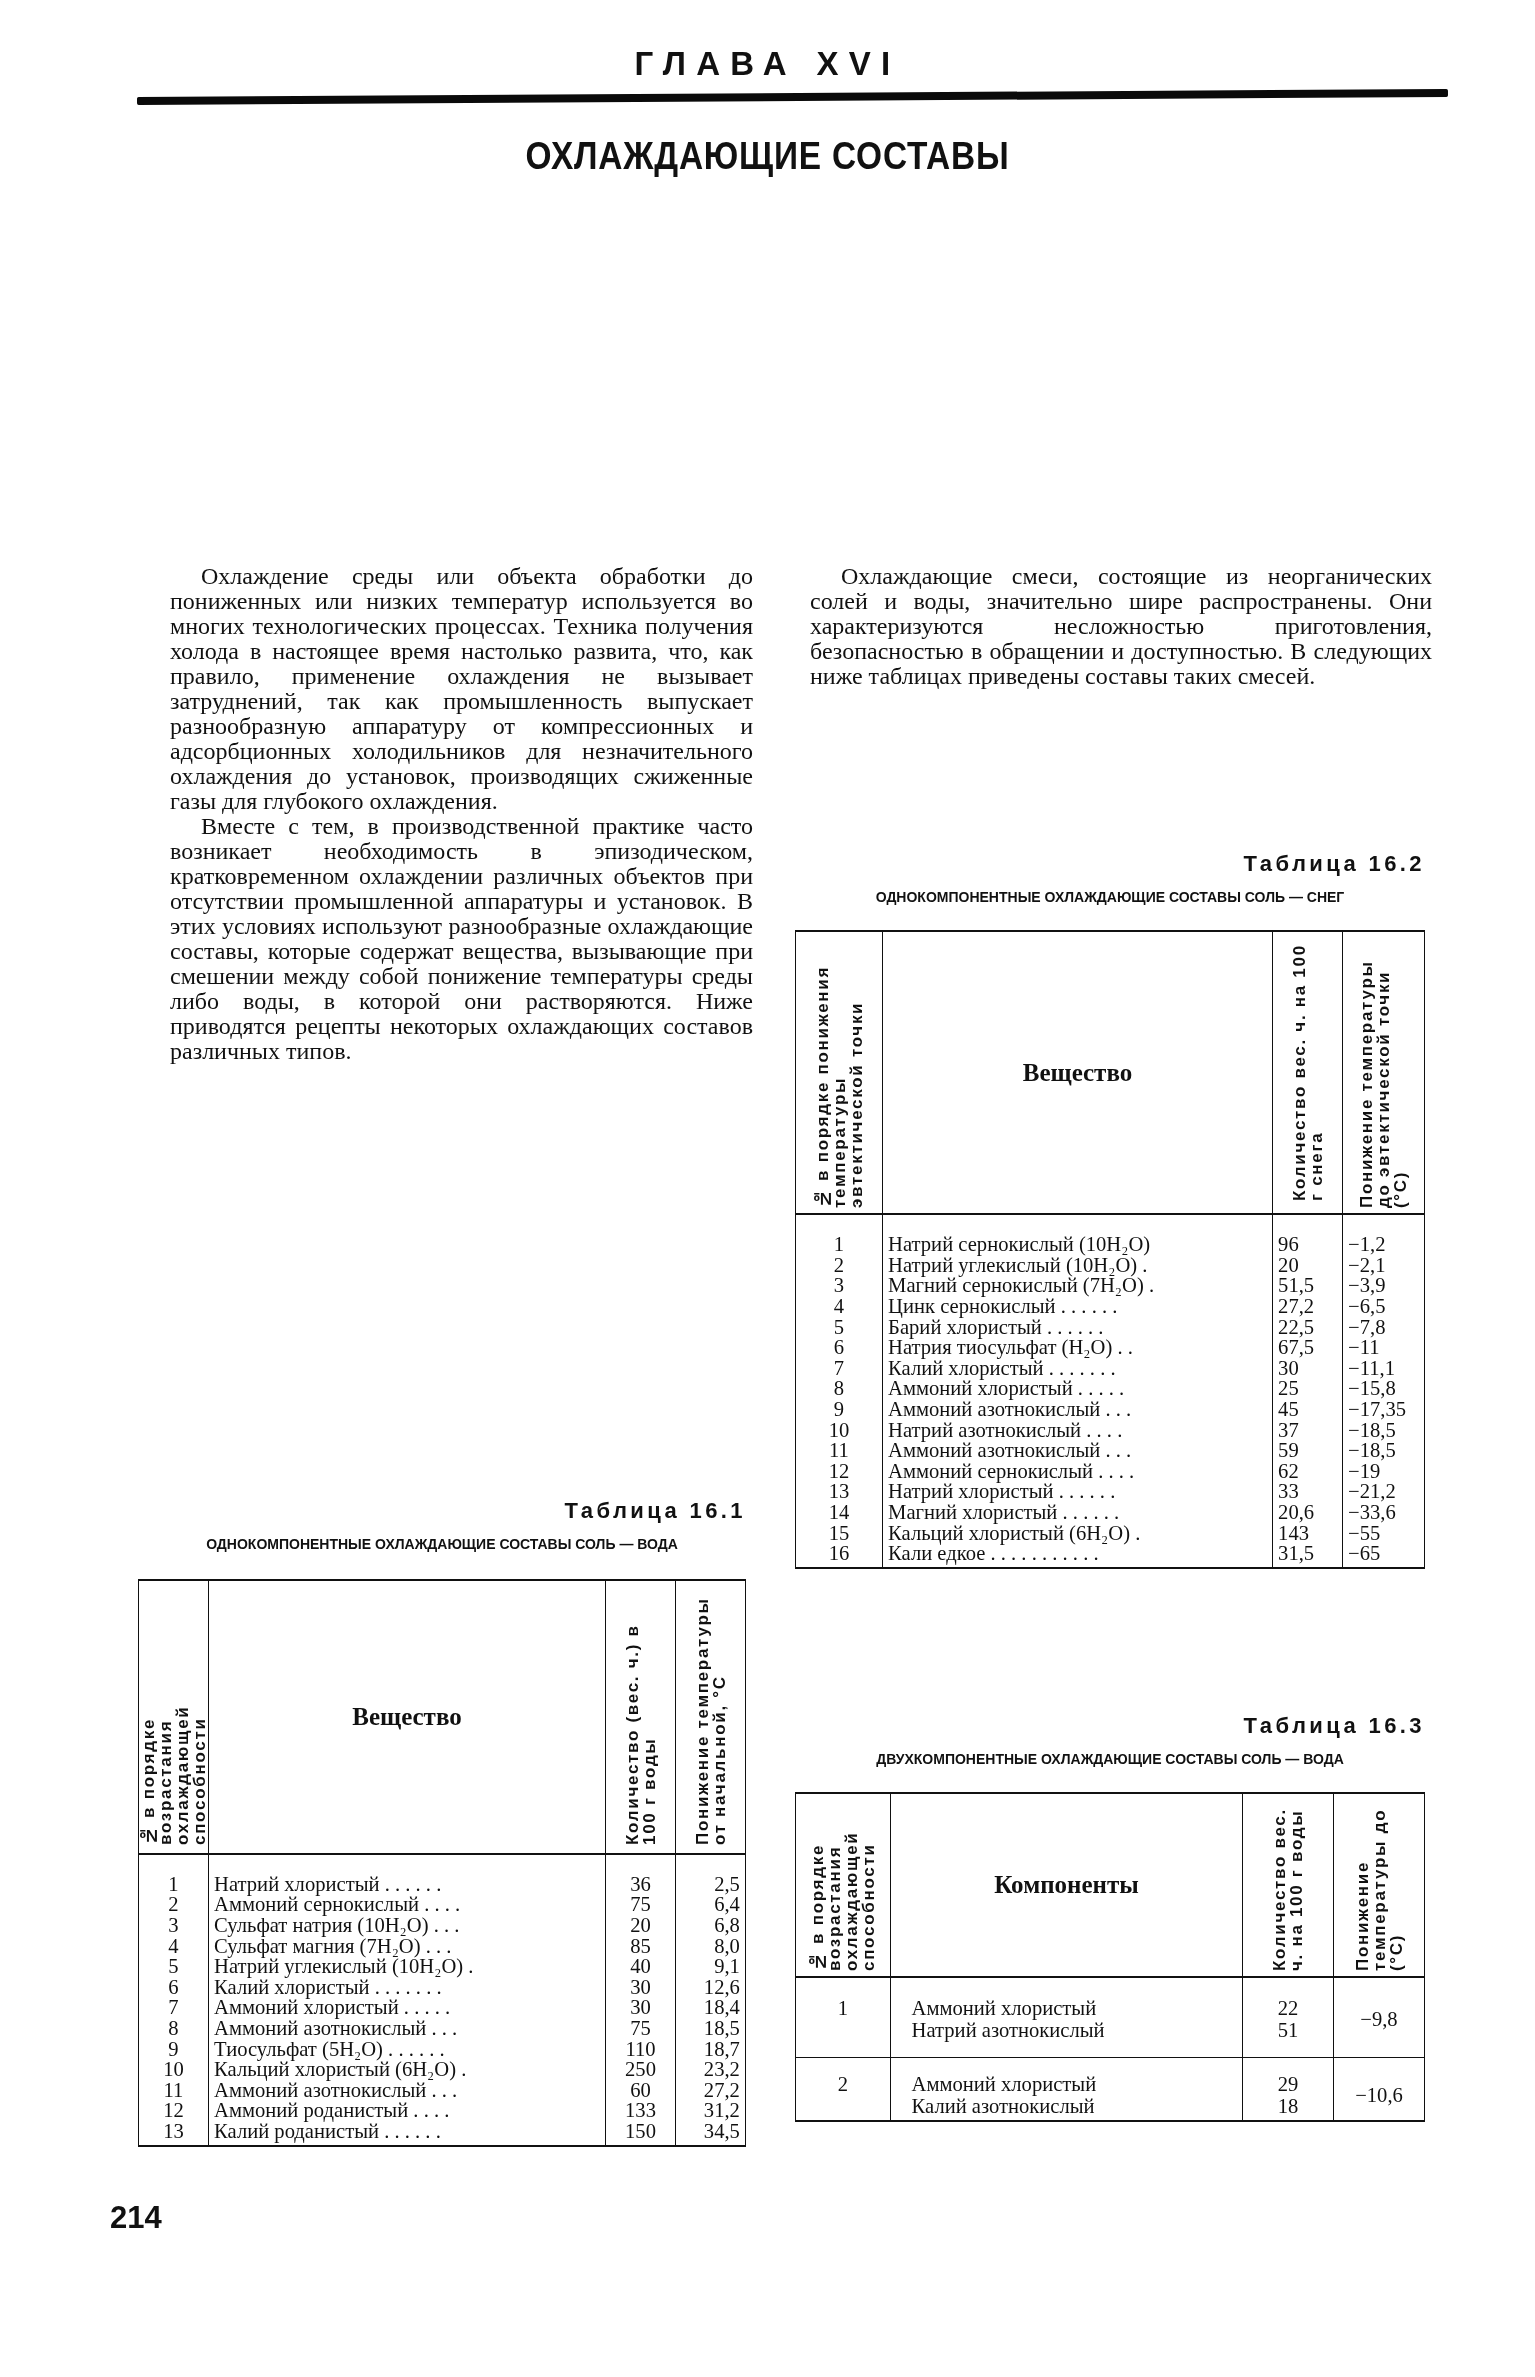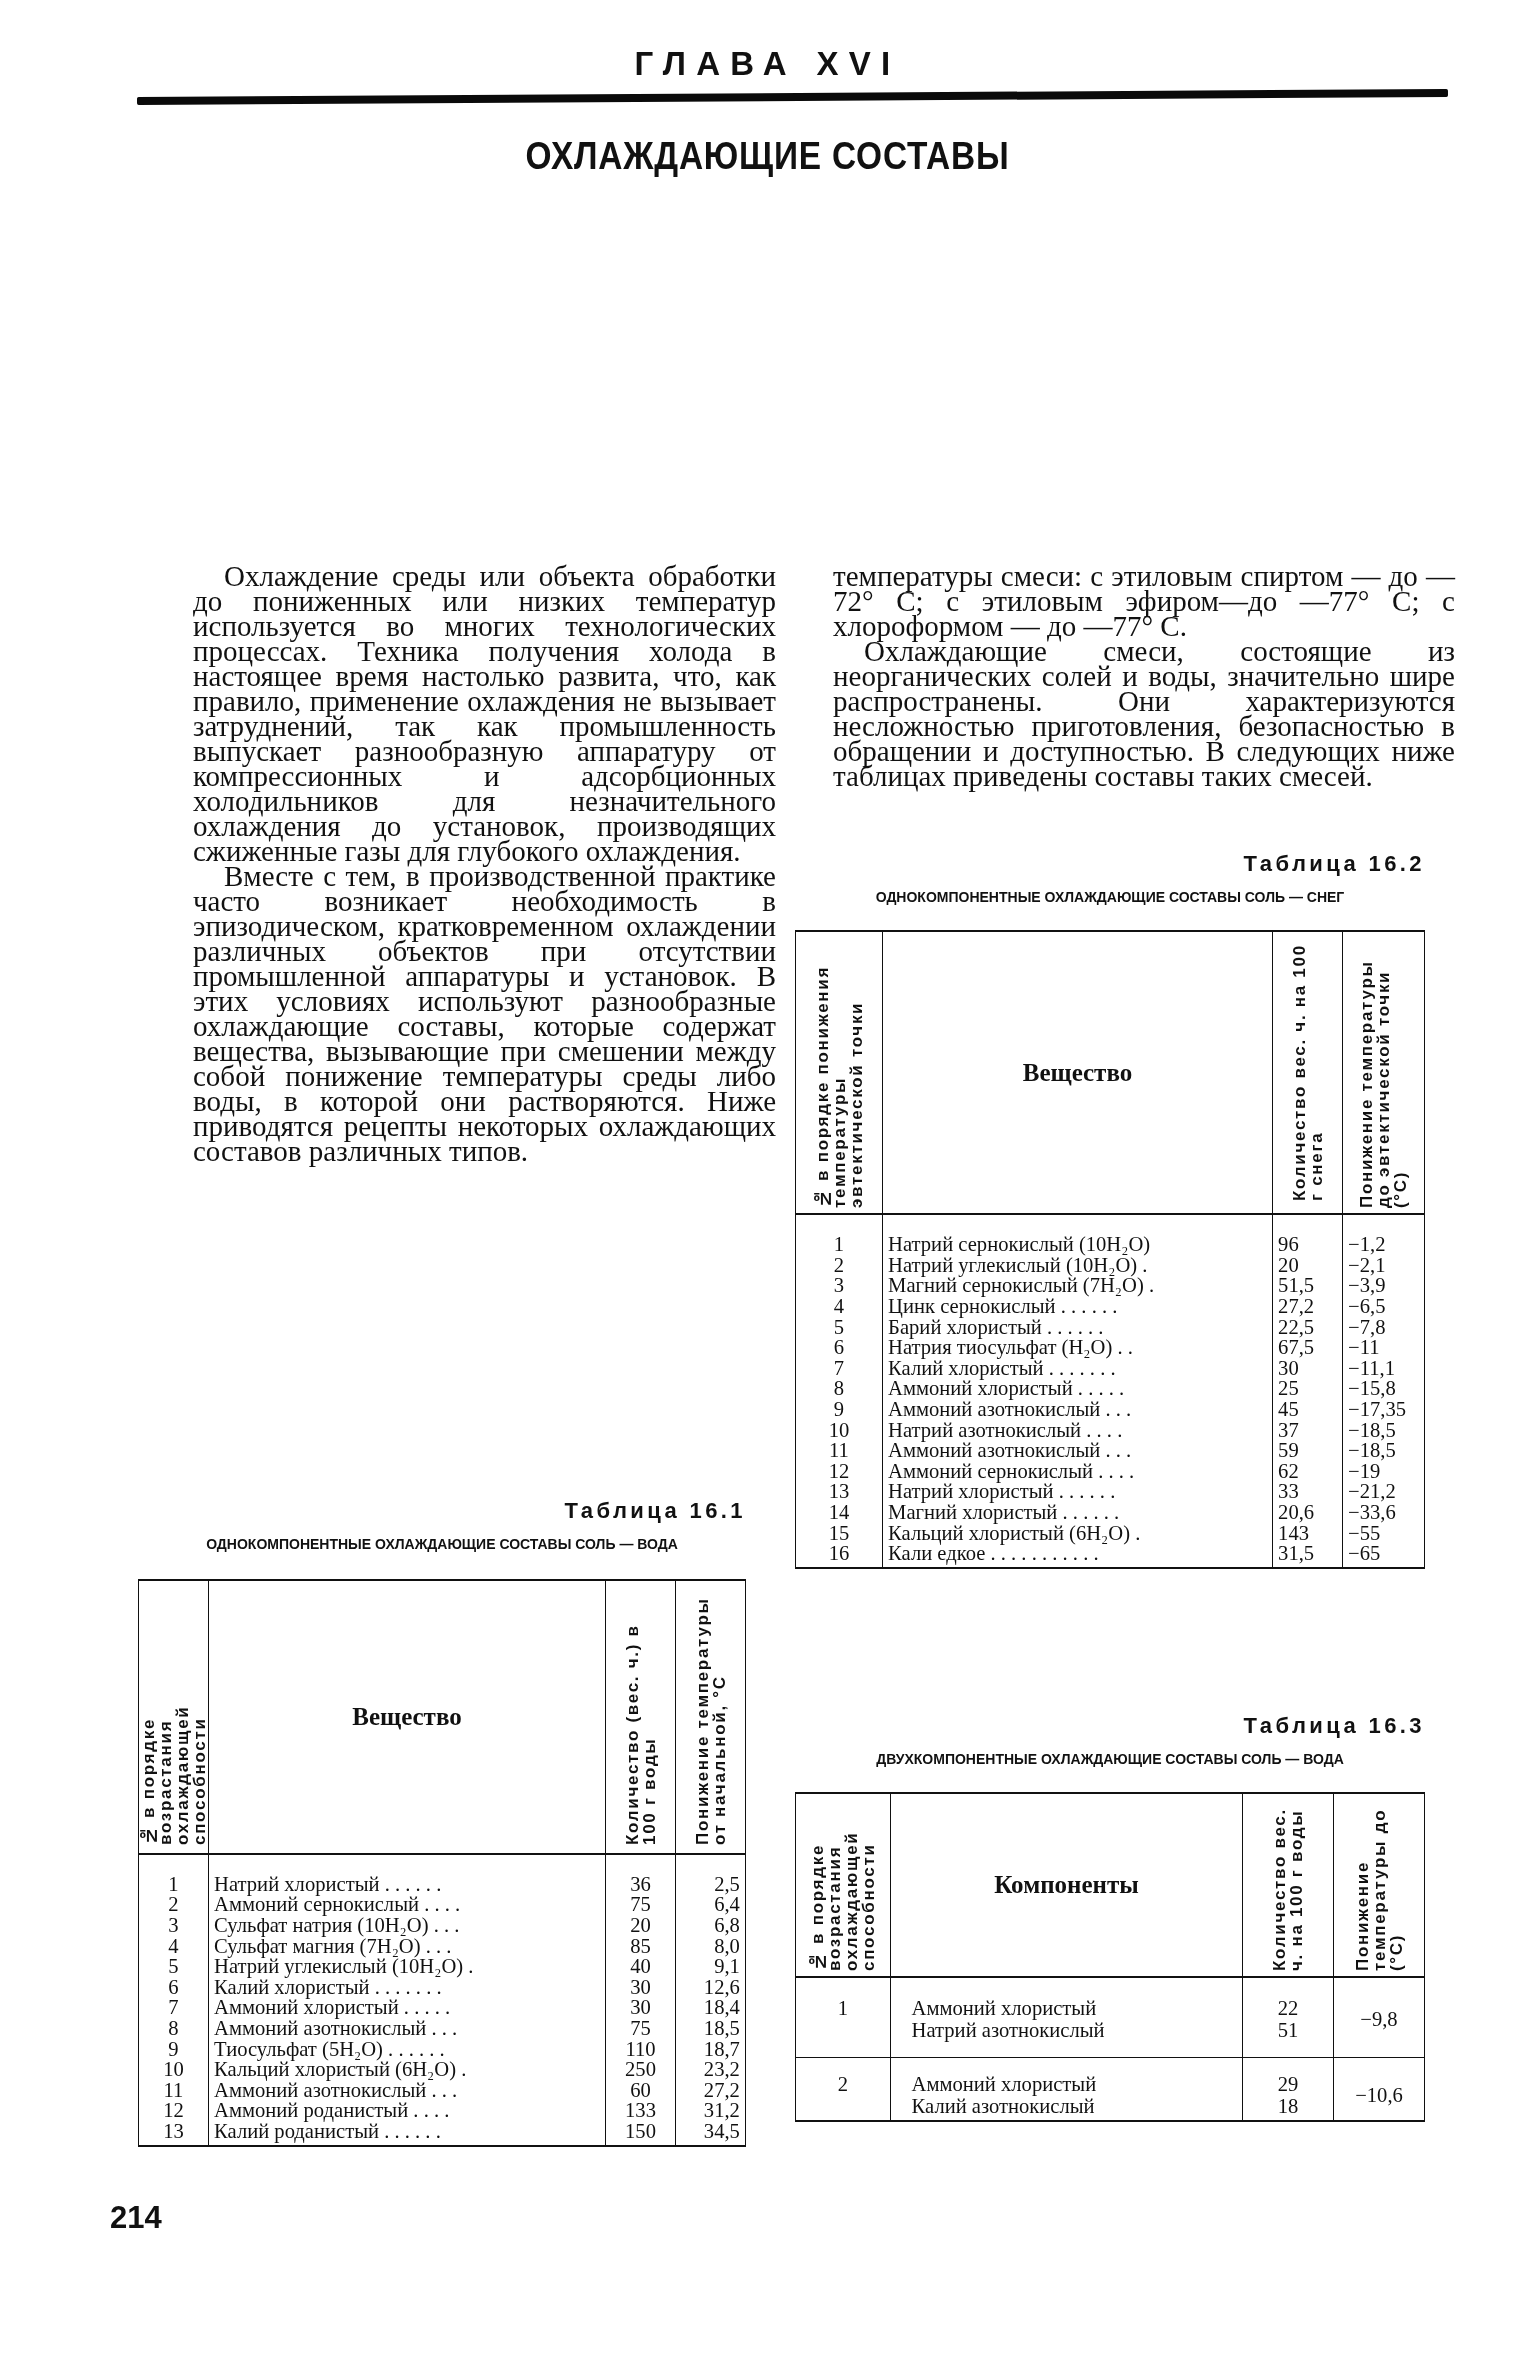--- a/index.html
+++ b/index.html
@@ -16,21 +16,21 @@
   .top-rule {
     left: 137px; width: 1311px; top: 93px; height: 7.7px; background: #0a0a0a;
     transform: rotate(-0.35deg); border-radius: 1.7px;
   }
   .chapter-title {
     left: 0; width: 1535px; top: 135px; text-align: center;
     font-family: "Liberation Sans", "DejaVu Sans", sans-serif; font-weight: bold;
     font-size: 38px; letter-spacing: 0.9px; transform: scaleX(0.88);
   }
   .col {
-    font-size: 29px; line-height: 25px; text-align: justify; margin-left: 23px;
+    font-size: 24px; line-height: 25px; text-align: justify;
   }
   .col p { margin: 0; text-indent: 31px; }
   .col p.noindent { text-indent: 0; }
   .col-left { left: 170px; width: 583px; top: 564px; }
   .col-right { left: 810px; width: 622px; top: 564px; }
 
   .tbl-caption-num {
     text-align: right; font-family: "Liberation Sans", "DejaVu Sans", sans-serif;
     font-weight: bold; font-size: 22px; letter-spacing: 3.4px;
   }
@@ -84,21 +84,20 @@
 <div class="abs chapter-label">ГЛАВА XVI</div>
 <div class="abs top-rule"></div>
 <div class="abs chapter-title">ОХЛАЖДАЮЩИЕ СОСТАВЫ</div>
 
 <div class="abs col col-left">
   <p>Охлаждение среды или объекта обработки до пониженных или низких температур используется во многих технологических процессах. Техника получения холода в настоящее время настолько развита, что, как правило, применение охлаждения не вызывает затруднений, так как промышленность выпускает разнообразную аппаратуру от компрессионных и адсорбционных холодильников для незначительного охлаждения до установок, производящих сжиженные газы для глубокого охлаждения.</p>
   <p>Вместе с тем, в производственной практике часто возникает необходимость в эпизодическом, кратковременном охлаждении различных объектов при отсутствии промышленной аппаратуры и установок. В этих условиях используют разнообразные охлаждающие составы, которые содержат вещества, вызывающие при смешении между собой понижение температуры среды либо воды, в которой они растворяются. Ниже приводятся рецепты некоторых охлаждающих составов различных типов.</p>
 </div>
 
 <div class="abs col col-right">
-  <p class="noindent">температуры смеси: с этиловым спиртом — до —72° С; с этиловым эфиром—до —77° С; с хлороформом — до —77° С.</p>
   <p>Охлаждающие смеси, состоящие из неорганических солей и воды, значительно шире распространены. Они характеризуются несложностью приготовления, безопасностью в обращении и доступностью. В следующих ниже таблицах приведены составы таких смесей.</p>
 </div>
 
 <div class="abs t1">
   <div class="tbl-caption-num">Таблица 16.1</div>
   <div class="tbl-caption-title" style="padding:0 34px;">ОДНОКОМПОНЕНТНЫЕ ОХЛАЖДАЮЩИЕ СОСТАВЫ СОЛЬ — ВОДА</div>
   <table class="data" style="margin-top:20.6px;">
     <thead>
       <tr style="height:274px;">
         <th style="width:69px;">

